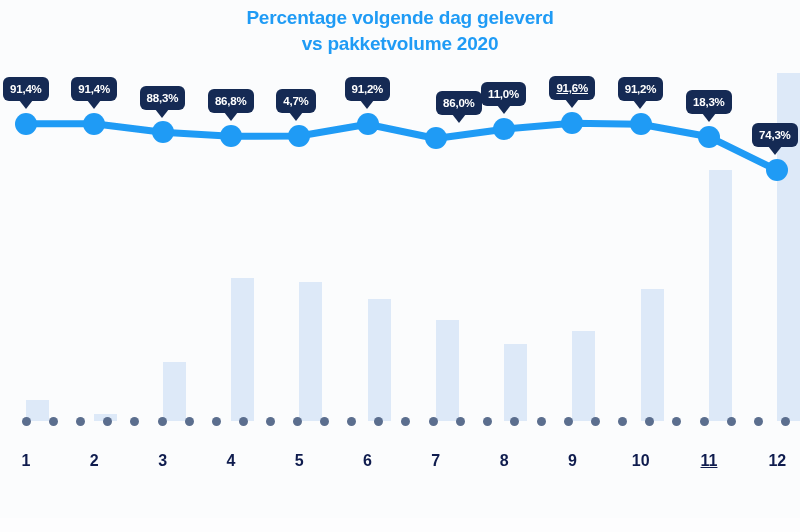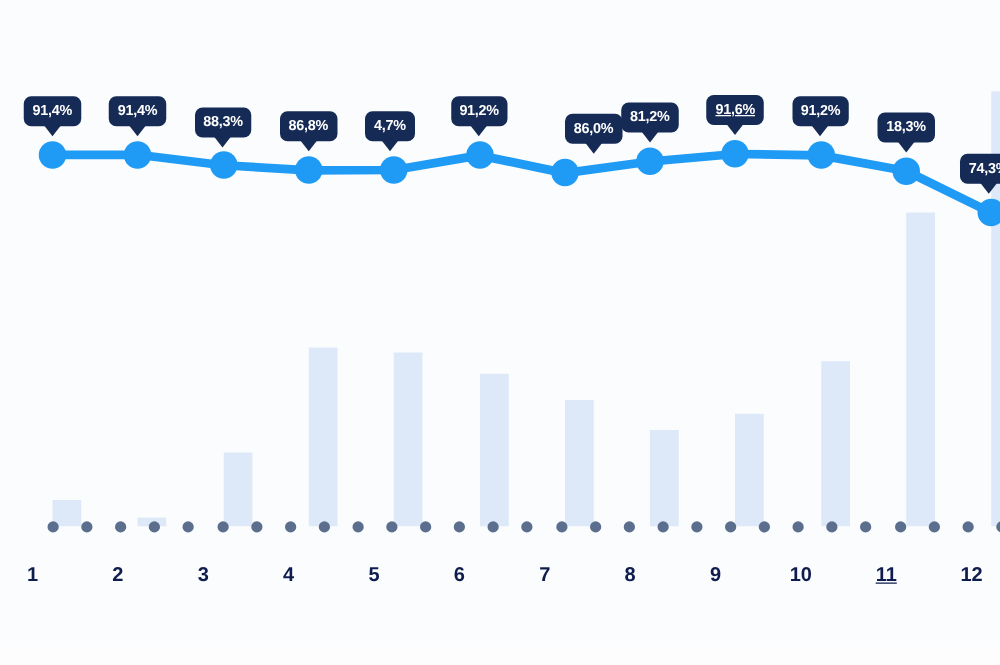--- a/index.html
+++ b/index.html
@@ -16,21 +16,21 @@
   
   #chart-title {
     position: absolute; left: 0; top: 5px; width: 800px;
     text-align: center; color: #1f9bf5;
     font-size: 19px; font-weight: bold; line-height: 26px;
     letter-spacing: -0.2px;
   }
   #chart-title .tline { display: block; }
 
   
-  #plot { position: absolute; left: 0; top: 0; width: 704px; height: 425px; margin-left: 16px; }
+  #plot { position: absolute; left: 0; top: 0; width: 704px; height: 425px; }
   #bars-layer, #dots-layer, #line-layer, #labels-layer {
     position: absolute; left: 0; top: 0; width: 800px; height: 425px;
   }
 
   .bar {
     position: absolute;
     background: #dde9f8;
     width: 22px;
   }
   .baseline-dot {
@@ -93,20 +93,24 @@
     padding: 7px 17px;
     border-radius: 9px;
     letter-spacing: -0.1px;
   }
 </style>
 </head>
 <body>
 
 <div id="chart-root">
 
+  <div id="chart-title">
+    <span class="tline">Percentage volgende dag geleverd</span>
+    <span class="tline">vs pakketvolume 2020</span>
+  </div>
 
   <div id="plot">
     <div id="bars-layer">
         <div class="bar" style="left: 26px; width: 23px; top: 400.12px; height: 20.88px;"></div>
         <div class="bar" style="left: 94.3px; width: 23px; top: 414.04px; height: 6.96px;"></div>
         <div class="bar" style="left: 162.6px; width: 23px; top: 361.84px; height: 59.16px;"></div>
         <div class="bar" style="left: 230.9px; width: 23px; top: 278.32px; height: 142.68px;"></div>
         <div class="bar" style="left: 299.2px; width: 23px; top: 281.8px; height: 139.2px;"></div>
         <div class="bar" style="left: 367.5px; width: 23px; top: 299.2px; height: 121.8px;"></div>
         <div class="bar" style="left: 435.8px; width: 23px; top: 320.08px; height: 100.92px;"></div>
@@ -165,21 +169,21 @@
         <div class="marker" style="left: 766.3px; top: 159.304px;"></div>
       </div>
     <div id="labels-layer">
         <div class="tip" style="left: 3px; top: 76.792px;">91,4%</div>
         <div class="tip" style="left: 71.3px; top: 76.792px;">91,4%</div>
         <div class="tip" style="left: 139.6px; top: 86px;">88,3%</div>
         <div class="tip" style="left: 207.9px; top: 89.304px;">86,8%</div>
         <div class="tip" style="left: 276.2px; top: 89.032px;">4,7%</div>
         <div class="tip" style="left: 344.5px; top: 77.336px;">91,2%</div>
         <div class="tip" style="left: 436px; top: 91.48px;">86,0%</div>
-        <div class="tip" style="left: 481.1px; top: 82.232px;">81,2%</div>
+        <div class="tip" style="left: 481.1px; top: 82.232px;">11,0%</div>
         <div class="tip" style="left: 549.4px; top: 76.248px; text-decoration: underline;">91,6%</div>
         <div class="tip" style="left: 617.7px; top: 77.336px;">91,2%</div>
         <div class="tip" style="left: 686px; top: 89.848px;">18,3%</div>
         <div class="tip" style="left: 752px; top: 123.304px;">74,3%</div>
       </div>
   </div>
 
   <div id="xaxis">
       <div class="xtick" style="left: 26px;">1</div>
       <div class="xtick" style="left: 94.3px;">2</div>

